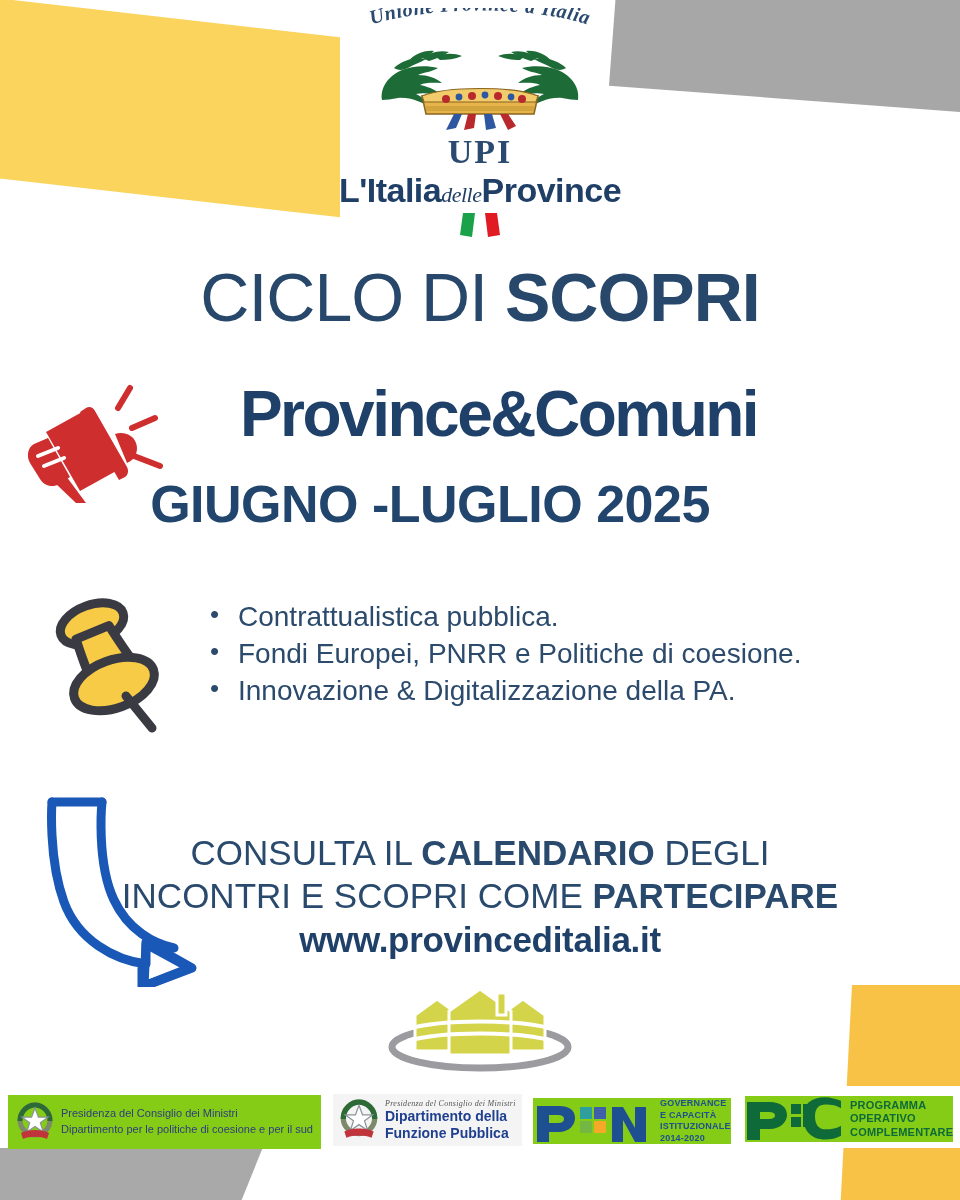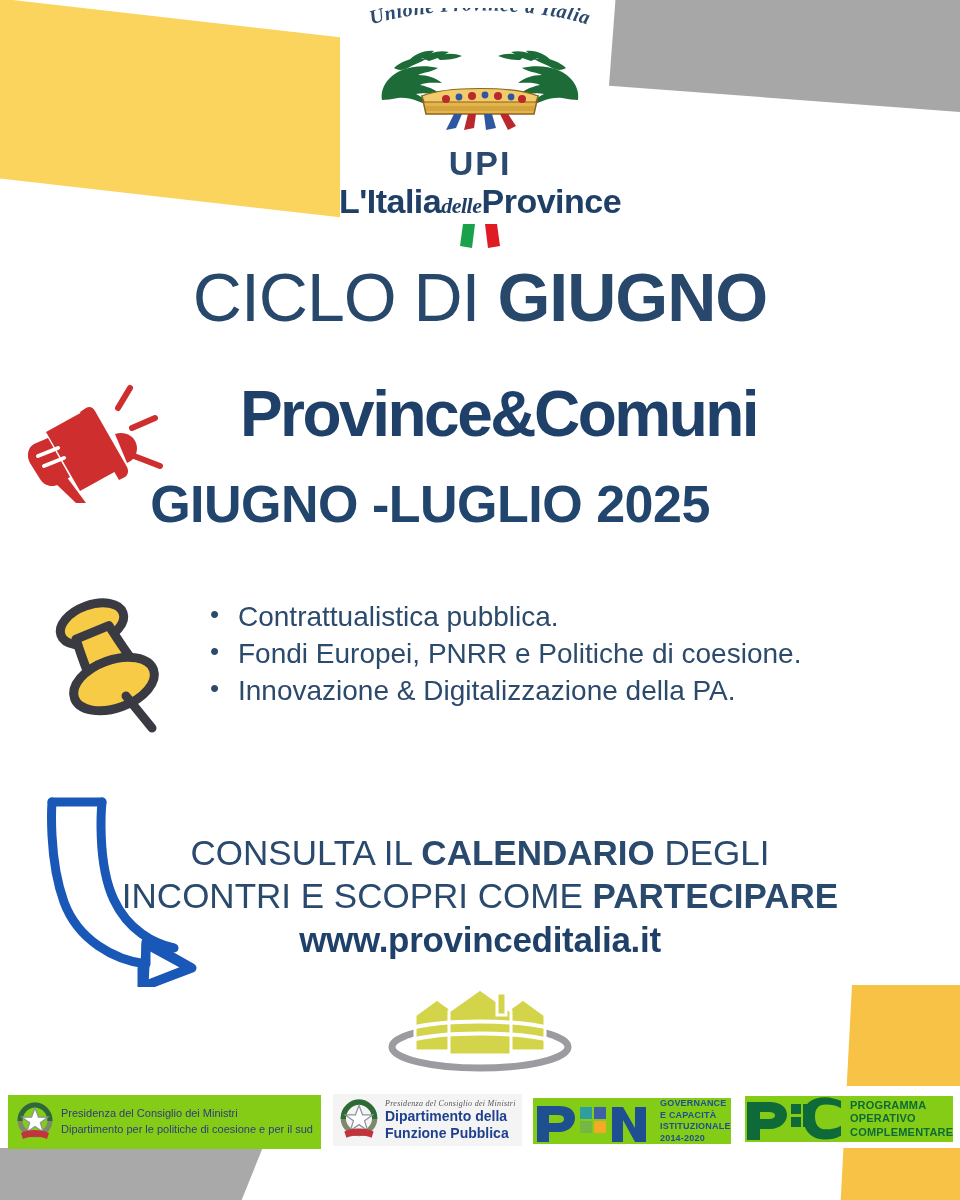--- a/index.html
+++ b/index.html
@@ -64,34 +64,34 @@
     font-family: "Liberation Serif", serif;
     font-size: 21px;
     font-style: italic;
     font-weight: bold;
     color: #2b4a6f;
     letter-spacing: 1px;
     height: 30px;
   }
   #upi-emblem { height: 92px; position: relative; width: 260px; margin: 0 auto; }
   #upi-abbrev {
-    font-family: Liberation Sans, sans-serif;
+    font-family: Liberation Serif, serif;
     font-size: 34px; font-weight: bold;
     color: #2b4a6f; letter-spacing: 2px;
-    line-height: 1; margin-top: 16px;
+    line-height: 1; margin-top: 5px;
   }
   #upi-tagline {
     font-size: 34px; font-weight: bold;
     color: #1f3f66; letter-spacing: -0.5px;
     line-height: 1.05; margin-top: 4px;
     white-space: nowrap;
   }
   #upi-tagline .script {
     font-family: "Liberation Serif", serif;
-    font-style: italic; font-size: 22px; font-weight: bold;
+    font-style: italic; font-size: 22px; font-weight: normal;
   }
   #upi-flag { margin-top: 2px; height: 28px; }
 
   
   #title-main {
     position: absolute; top: 263px; left: 0; width: 960px;
     text-align: center; white-space: nowrap;
     font-size: 68px; line-height: 1;
     color: #27476b; letter-spacing: -1px;
     z-index: 3;
@@ -264,21 +264,21 @@
 
     <div id="upi-flag">
       <svg width="70" height="28" viewBox="0 0 70 28">
         <path d="M18 2 L30 2 L27 26 L15 24 Z" fill="#1aa24a"></path>
         <path d="M40 2 L52 2 L55 24 L43 26 Z" fill="#e01b24"></path>
       </svg>
     </div>
   </div>
 
   <div id="title-main">
-    <span class="light">CICLO DI </span><span class="heavy">GIUGNO</span>
+    <span class="light">CICLO DI </span><span class="heavy">SCOPRI</span>
   </div>
 
   <div id="megaphone-icon">
     <svg width="160" height="125" viewBox="0 0 160 125">
       <g fill="#cf2e2e">
         <path d="M20 66 C14 69 12 78 16 85 L26 101 C30 108 39 110 45 106 L56 99 L34 60 Z"></path>
         <path d="M32 54 L70 33 L104 92 L66 113 Z"></path>
         <path d="M72 30 C75 28 79 29 81 33 L113 89 C115 93 114 97 111 99 L105 102 L66 34 Z"></path>
         <path d="M101 56 C110 53 119 57 122 65 C125 73 121 82 113 85 Z"></path>
         <path d="M40 104 L52 98 L72 125 L62 125 Z"></path>

